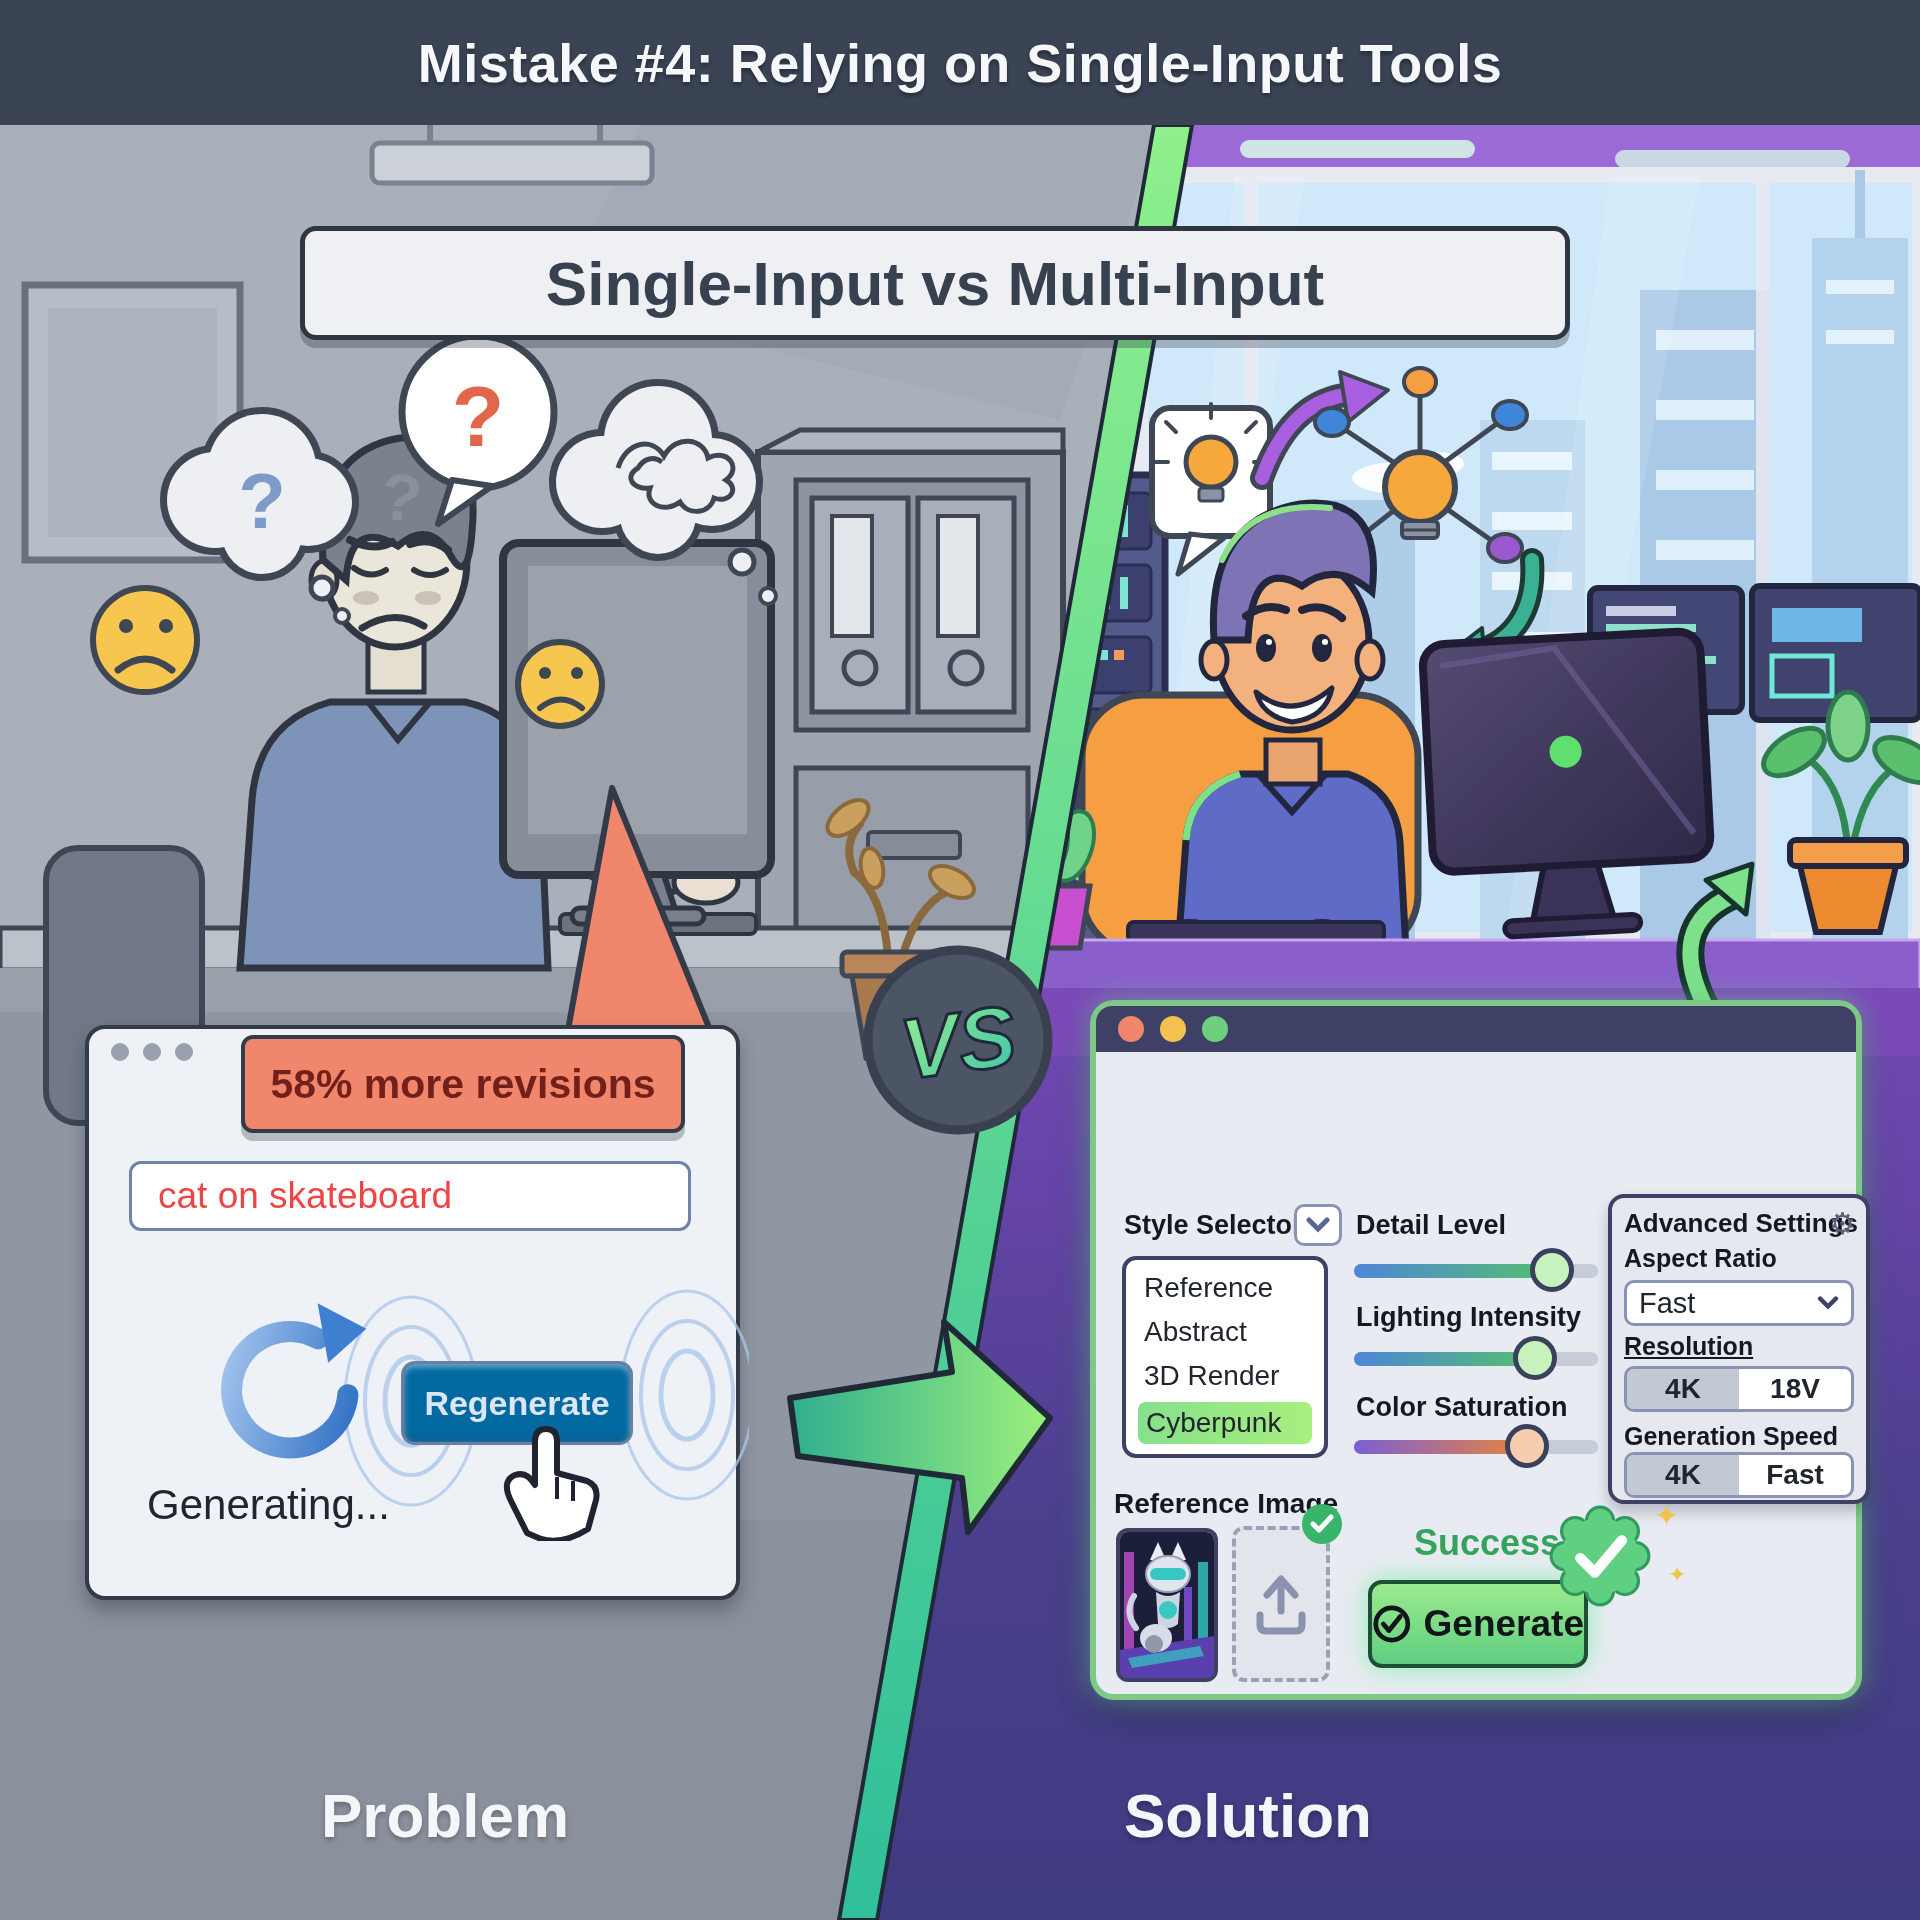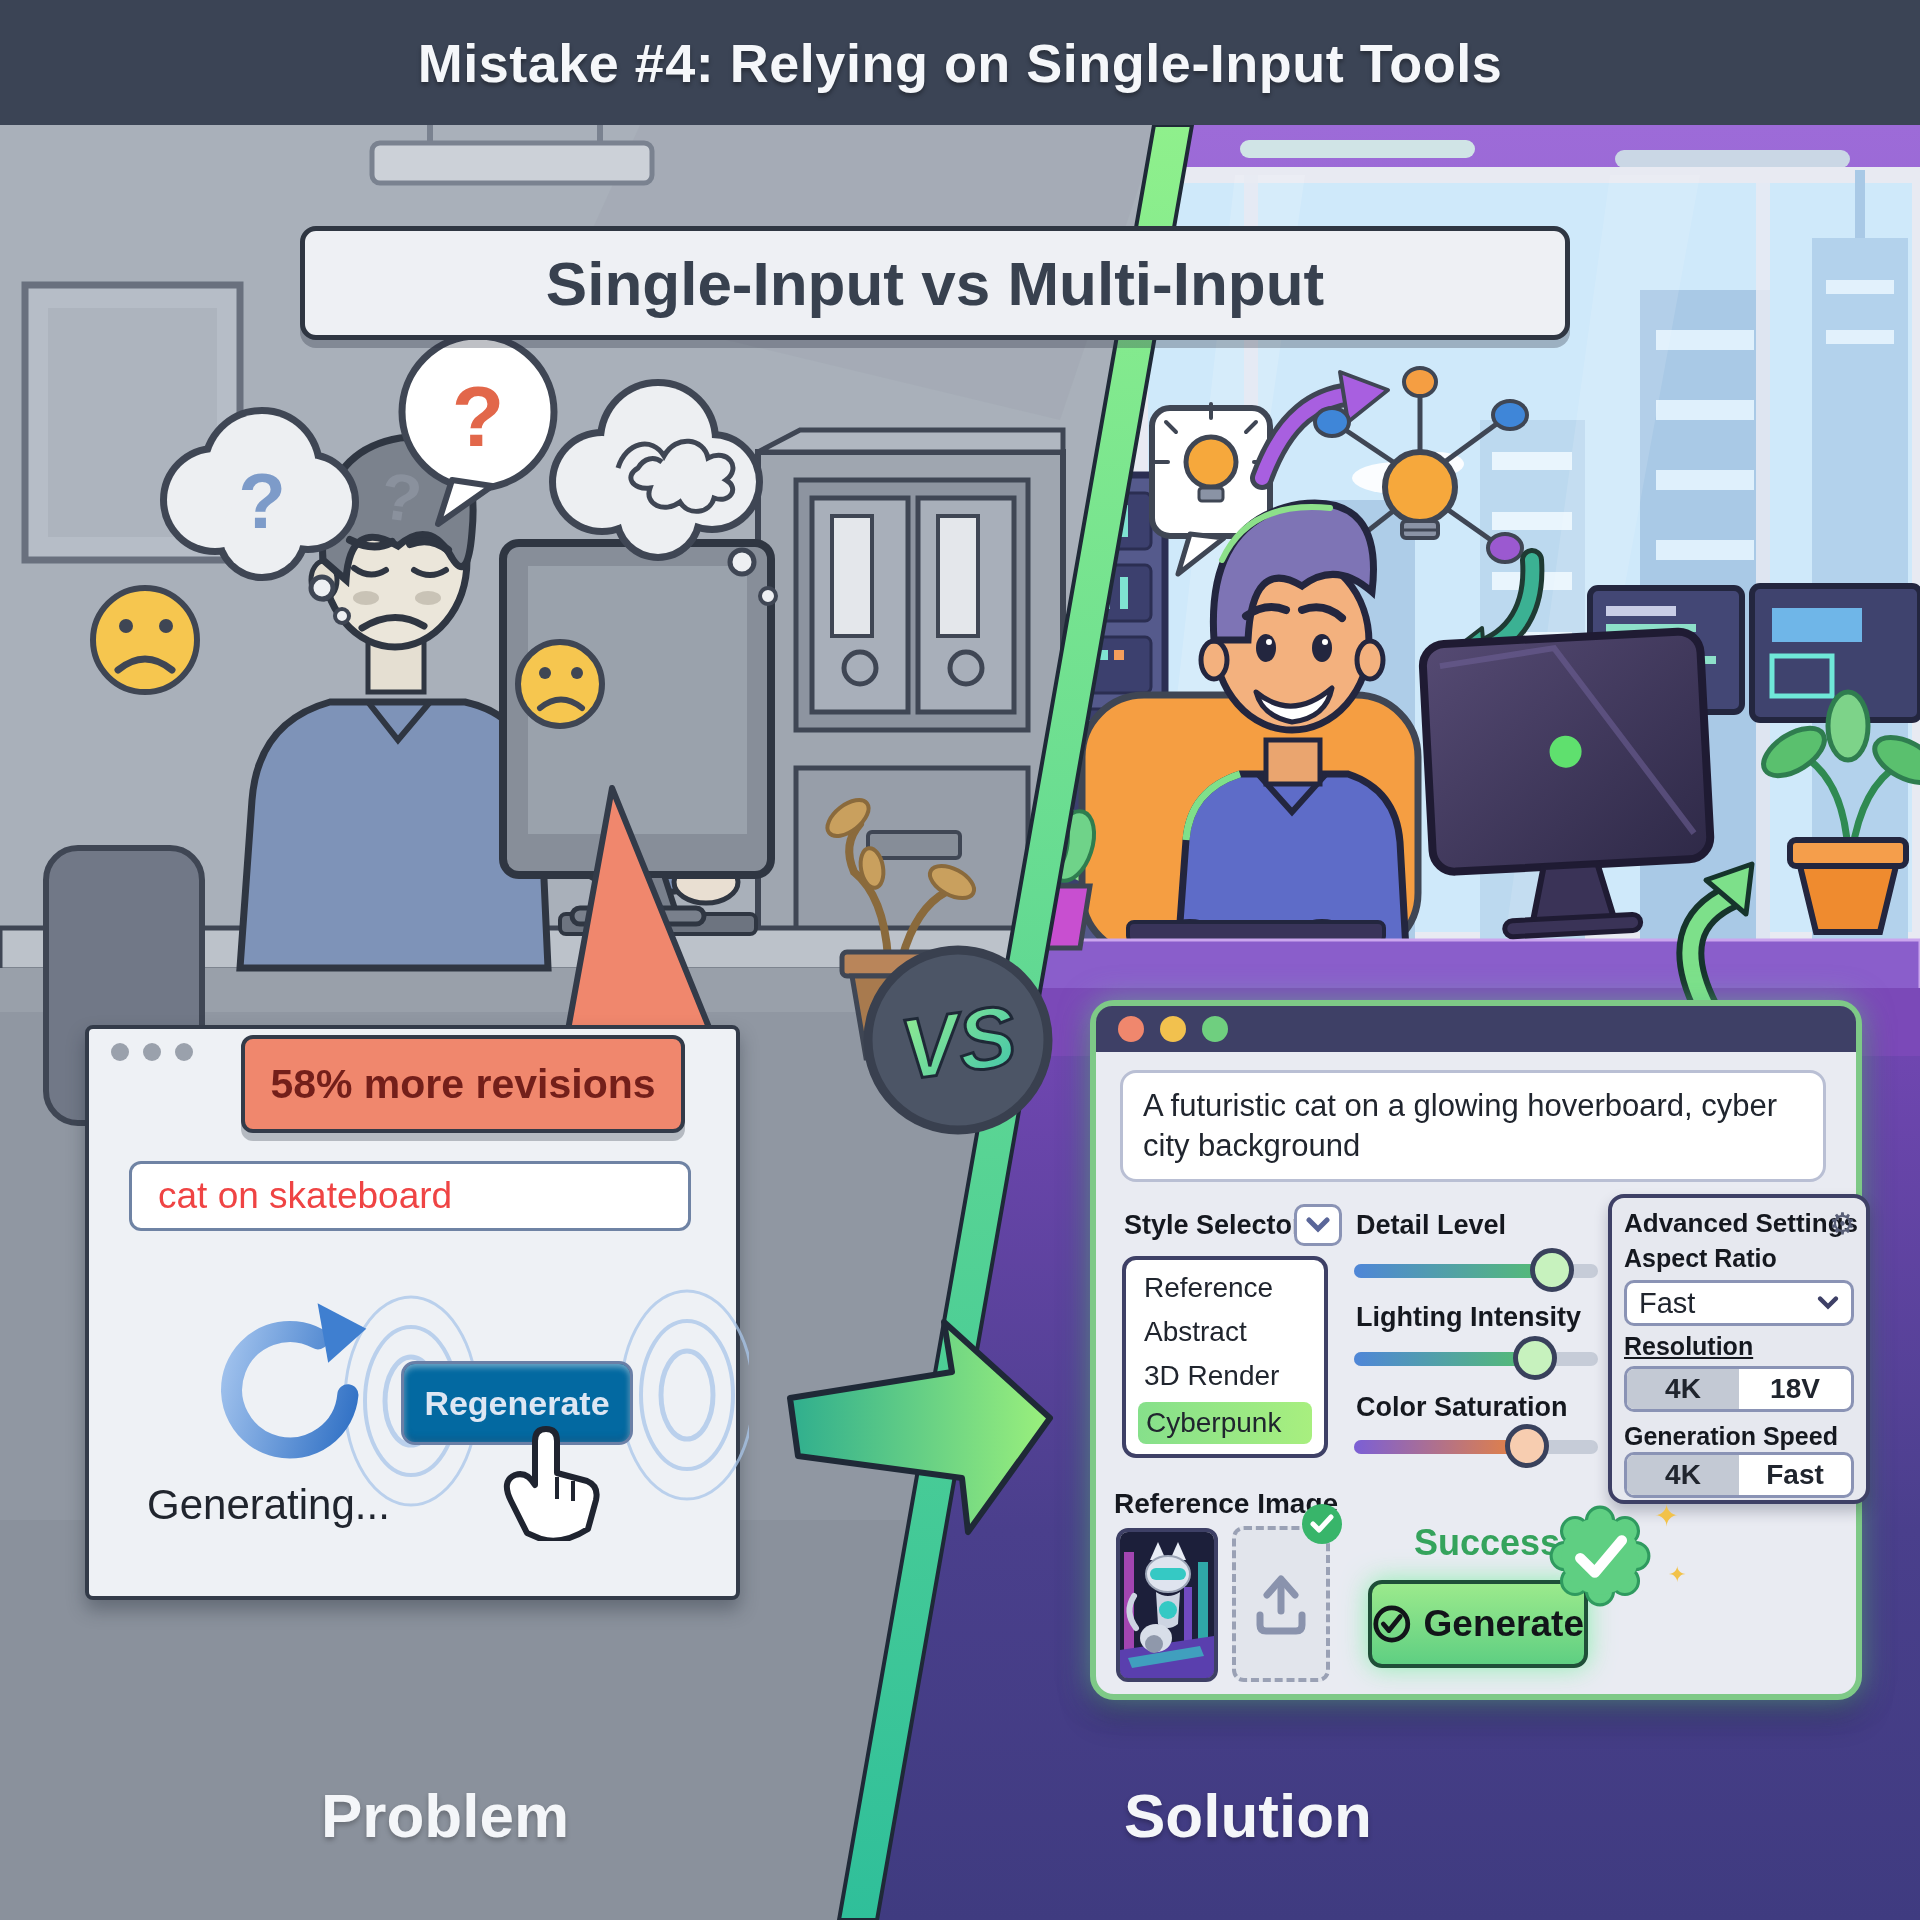--- a/index.html
+++ b/index.html
@@ -15,21 +15,21 @@
           border:5px solid #2f3642;border-radius:16px;display:flex;align-items:center;justify-content:center;
           box-shadow:0 8px 0 rgba(40,48,62,.30);z-index:6;}
   .banner h2{margin:0;font-size:62px;font-weight:700;color:#38414f;}
   
   #scene{position:absolute;left:0;top:0;z-index:1;}
   .vs-text{font-family:"Liberation Sans","DejaVu Sans",sans-serif;font-size:86px;font-weight:800;font-style:italic;}
   
   .card{position:absolute;box-sizing:border-box;z-index:5;}
   
   .p-card{left:85px;top:1025px;width:655px;height:575px;background:#eef1f5;border:4px solid #333b49;
-          border-radius:8px;box-shadow:0 10px 18px rgba(30,36,48,.35);}
+          border-radius:20px;box-shadow:0 10px 18px rgba(30,36,48,.35);}
   .p-dots{position:absolute;left:22px;top:14px;display:flex;gap:14px;}
   .p-dots span{width:18px;height:18px;border-radius:50%;background:#9aa1ac;}
   .rev-badge{position:absolute;left:152px;top:6px;width:436px;height:90px;background:#f0876d;
              border:4px solid #333b49;border-radius:12px;display:flex;align-items:center;justify-content:center;
              box-shadow:0 8px 0 rgba(51,59,73,.30);}
   .rev-badge span{font-size:41px;font-weight:700;color:#731f1a;}
   .p-input{position:absolute;left:40px;top:132px;width:562px;height:70px;background:#ffffff;
            border:3px solid #6f83a4;border-radius:12px;display:flex;align-items:center;padding-left:26px;
            box-sizing:border-box;font-size:37px;color:#ef4444;}
   .regen-btn{position:absolute;left:312px;top:332px;width:226px;height:78px;background:#0369a1;
@@ -517,23 +517,20 @@
     <div class="gen-status">Generating...</div>
   </div>
 
   <div class="card s-card">
     <div class="s-head">
       <span style="background:#f0876d"></span>
       <span style="background:#f2c14e"></span>
       <span style="background:#6fcf7f"></span>
     </div>
 
-    <div class="s-prompt">
-      <span>A futuristic cat on a glowing hoverboard, cyber city background</span>
-    </div>
 
     <div class="lbl" style="left:28px;top:204px;">Style Selector</div>
     <div class="chev-btn">
       <svg width="24" height="16" viewBox="0 0 24 16">
         <polyline points="3,3 12,12 21,3" fill="none" stroke="#5a6699" stroke-width="5" stroke-linecap="round"></polyline>
       </svg>
     </div>
 
     <div class="style-list">
       <div class="opt">Reference</div>

